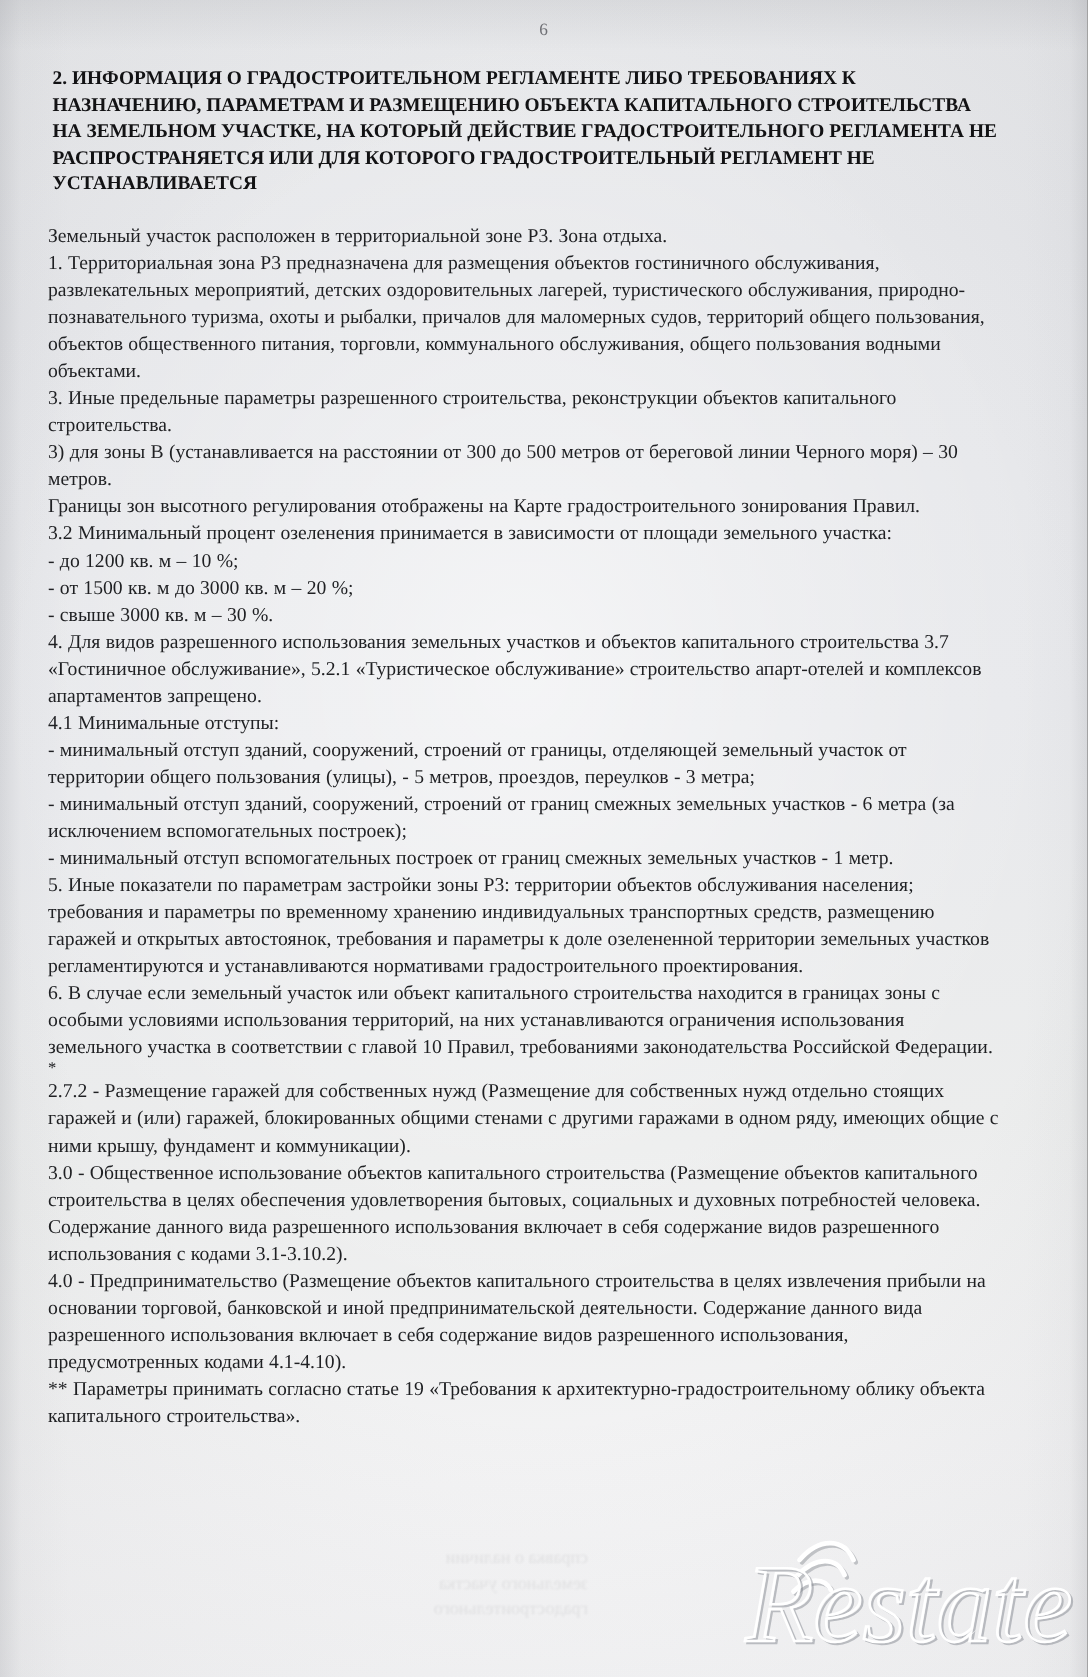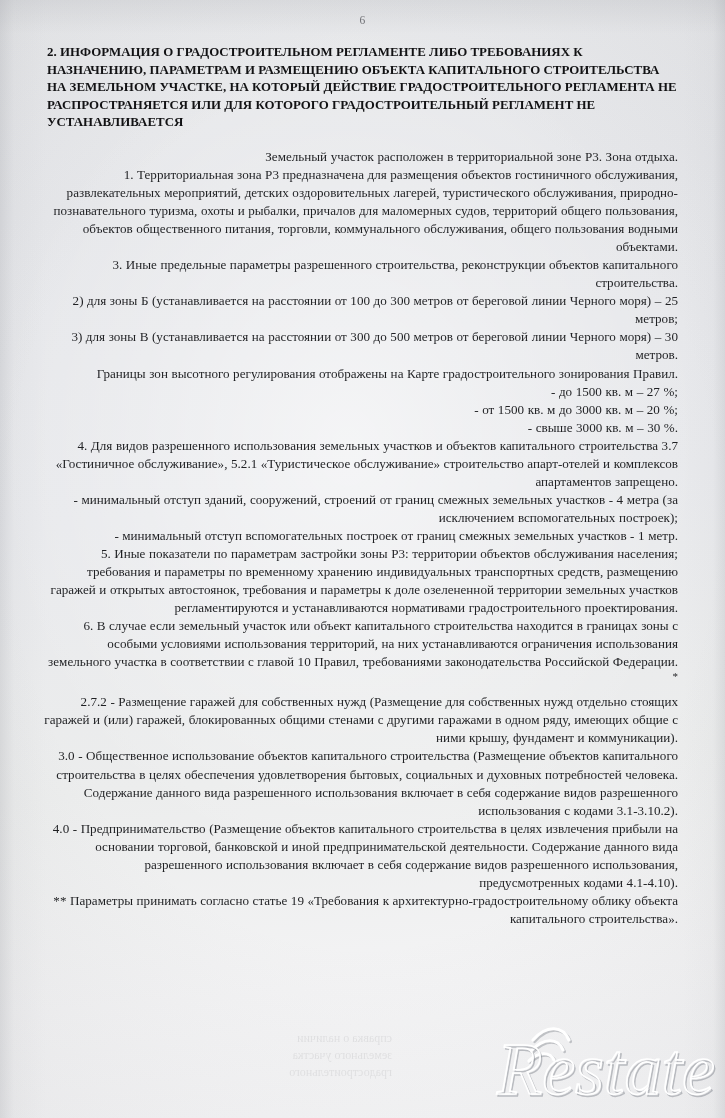--- a/index.html
+++ b/index.html
@@ -49,21 +49,21 @@
     text-align: center;
     font-size: 11.5px;
     color: #6f7075;
     letter-spacing: 0.2px;
     z-index: 5;
   }
 
   .content {
     position: absolute;
     top: 44px;
-    left: 44px;
+    left: 32px;
     width: 634px;
     z-index: 5;
   }
 
   .heading {
     font-weight: bold;
     font-size: 12.9px;
     line-height: 17.6px;
     letter-spacing: 0.02px;
     color: #121214;
@@ -72,25 +72,24 @@
   }
 
   .body-block {
     font-size: 13.1px;
     line-height: 18.05px;
     color: #1f2023;
     letter-spacing: 0.01px;
   }
   .body-block p {
     margin: 0;
-    text-align: right;
+    text-align: left;
     word-spacing: 0.02em;
   }
   .body-block p.spacer-before {
-    margin-top: 11px;
   }
   .body-block p.asterisk {
     font-size: 11px;
     line-height: 12px;
     margin-top: -1px;
     letter-spacing: 0;
   }
 
   
   .bleed {
@@ -165,28 +164,30 @@
   </div>
 
   <div class="content">
 
     <h1 class="heading">2. ИНФОРМАЦИЯ О ГРАДОСТРОИТЕЛЬНОМ РЕГЛАМЕНТЕ ЛИБО ТРЕБОВАНИЯХ К НАЗНАЧЕНИЮ, ПАРАМЕТРАМ И РАЗМЕЩЕНИЮ ОБЪЕКТА КАПИТАЛЬНОГО СТРОИТЕЛЬСТВА НА ЗЕМЕЛЬНОМ УЧАСТКЕ, НА КОТОРЫЙ ДЕЙСТВИЕ ГРАДОСТРОИТЕЛЬНОГО РЕГЛАМЕНТА НЕ РАСПРОСТРАНЯЕТСЯ ИЛИ ДЛЯ КОТОРОГО ГРАДОСТРОИТЕЛЬНЫЙ РЕГЛАМЕНТ НЕ УСТАНАВЛИВАЕТСЯ</h1>
 
     <div class="body-block">
       <p>Земельный участок расположен в территориальной зоне Р3. Зона отдыха.</p>
       <p>1. Территориальная зона Р3 предназначена для размещения объектов гостиничного обслуживания, развлекательных мероприятий, детских оздоровительных лагерей, туристического обслуживания, природно-познавательного туризма, охоты и рыбалки, причалов для маломерных судов, территорий общего пользования, объектов общественного питания, торговли, коммунального обслуживания, общего пользования водными объектами.</p>
       <p>3. Иные предельные параметры разрешенного строительства, реконструкции объектов капитального строительства.</p>
-      <p>2) для зоны Б (устанавливается на расстоянии от 100 до 300 метров от береговой линии Черного моря) – 25 метров;</p>
       <p>3) для зоны В (устанавливается на расстоянии от 300 до 500 метров от береговой линии Черного моря) – 30 метров.</p>
       <p>Границы зон высотного регулирования отображены на Карте градостроительного зонирования Правил.</p>
-      <p>- до 1500 кв. м – 27 %;</p>
+      <p>3.2 Минимальный процент озеленения принимается в зависимости от площади земельного участка:</p>
+      <p>- до 1200 кв. м – 10 %;</p>
       <p>- от 1500 кв. м до 3000 кв. м – 20 %;</p>
       <p>- свыше 3000 кв. м – 30 %.</p>
       <p>4. Для видов разрешенного использования земельных участков и объектов капитального строительства 3.7 «Гостиничное обслуживание», 5.2.1 «Туристическое обслуживание» строительство апарт-отелей и комплексов апартаментов запрещено.</p>
-      <p>- минимальный отступ зданий, сооружений, строений от границ смежных земельных участков - 4 метра (за исключением вспомогательных построек);</p>
+      <p>4.1 Минимальные отступы:</p>
+      <p>- минимальный отступ зданий, сооружений, строений от границы, отделяющей земельный участок от территории общего пользования (улицы), - 5 метров, проездов, переулков - 3 метра;</p>
+      <p>- минимальный отступ зданий, сооружений, строений от границ смежных земельных участков - 6 метра (за исключением вспомогательных построек);</p>
       <p>- минимальный отступ вспомогательных построек от границ смежных земельных участков - 1 метр.</p>
       <p>5. Иные показатели по параметрам застройки зоны Р3: территории объектов обслуживания населения; требования и параметры по временному хранению индивидуальных транспортных средств, размещению гаражей и открытых автостоянок, требования и параметры к доле озелененной территории земельных участков регламентируются и устанавливаются нормативами градостроительного проектирования.</p>
       <p>6. В случае если земельный участок или объект капитального строительства находится в границах зоны с особыми условиями использования территорий, на них устанавливаются ограничения использования земельного участка в соответствии с главой 10 Правил, требованиями законодательства Российской Федерации.</p>
       <p class="asterisk">*</p>
       <p class="spacer-before">2.7.2 - Размещение гаражей для собственных нужд (Размещение для собственных нужд отдельно стоящих гаражей и (или) гаражей, блокированных общими стенами с другими гаражами в одном ряду, имеющих общие с ними крышу, фундамент и коммуникации).</p>
       <p>3.0 - Общественное использование объектов капитального строительства (Размещение объектов капитального строительства в целях обеспечения удовлетворения бытовых, социальных и духовных потребностей человека. Содержание данного вида разрешенного использования включает в себя содержание видов разрешенного использования с кодами 3.1-3.10.2).</p>
       <p>4.0 - Предпринимательство (Размещение объектов капитального строительства в целях извлечения прибыли на основании торговой, банковской и иной предпринимательской деятельности. Содержание данного вида разрешенного использования включает в себя содержание видов разрешенного использования, предусмотренных кодами 4.1-4.10).</p>
       <p>** Параметры принимать согласно статье 19 «Требования к архитектурно-градостроительному облику объекта капитального строительства».</p>
 
     </div>

